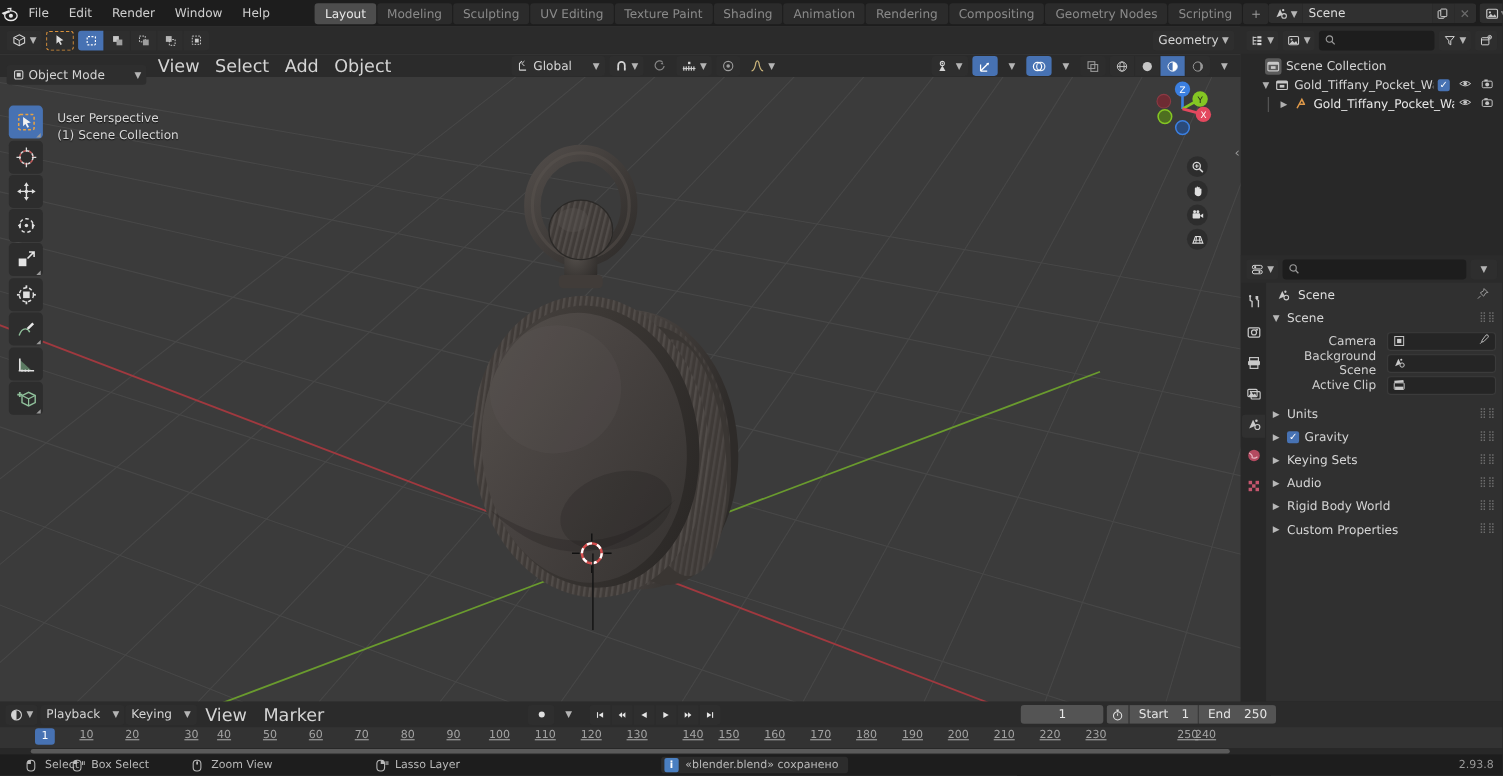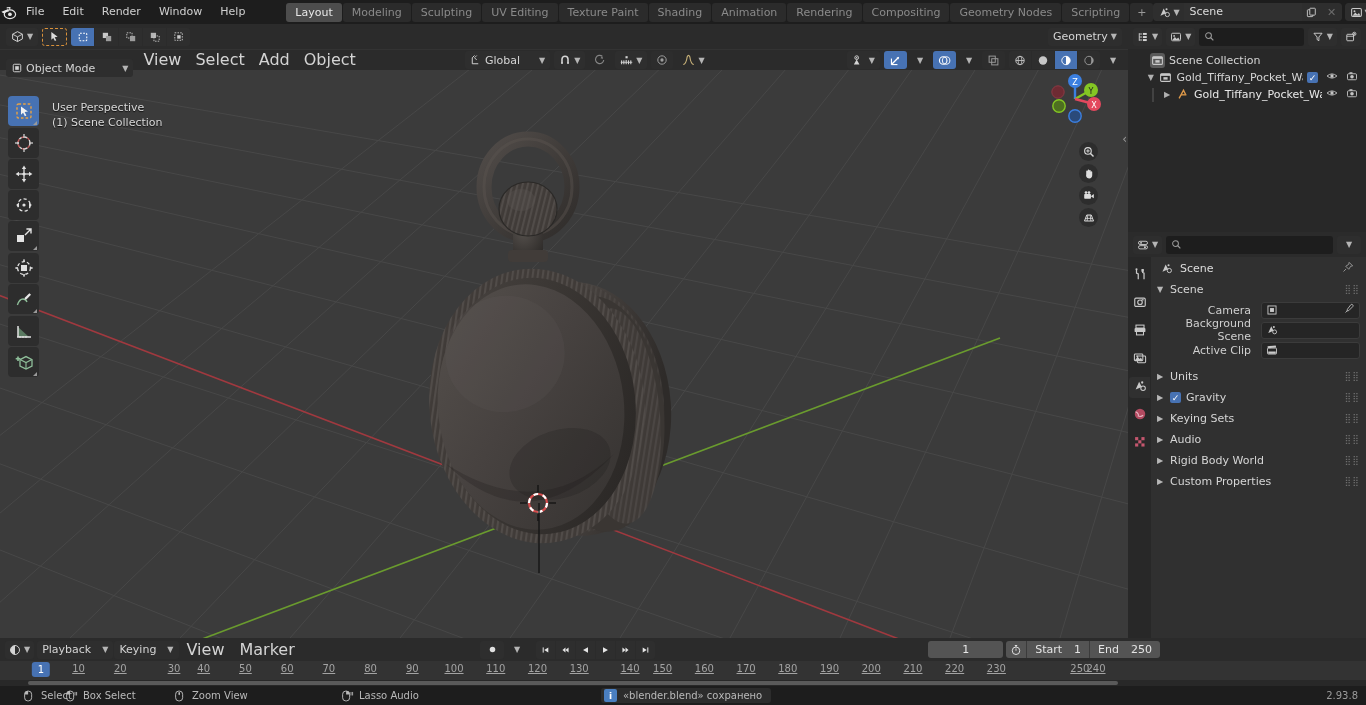--- a/index.html
+++ b/index.html
@@ -1144,21 +1144,21 @@
         </div>
         <div class="status-item" style="position: absolute; left: 340px;">
           <span style="display:flex">
             <svg width="14" height="14" viewBox="0 0 16 14">
               <rect x="3" y="1.4" width="8" height="11.2" rx="3.6" fill="none" stroke="#b9b9b9" stroke-width="1.1"></rect>
               <path d="M7 1.4 H7.4 A3.6 3.6 0 0 1 11 5 V5.4 H7 Z" fill="#b9b9b9"></path>
               <line x1="12.6" y1="2.4" x2="12.6" y2="6.4" stroke="#b9b9b9" stroke-width="1"></line>
               <line x1="14.4" y1="2.4" x2="14.4" y2="6.4" stroke="#b9b9b9" stroke-width="1"></line>
             </svg>
           </span>
-          <span>Lasso Audio</span>
+          <span>Lasso Layer</span>
         </div>
       </div>
     <div class="report" style="position:absolute;left:601px;">
       <div class="report-ico">i</div>
       <span>«blender.blend» сохранено</span>
     </div>
     <span class="version">2.93.8</span>
   </div>
 
 </div>

